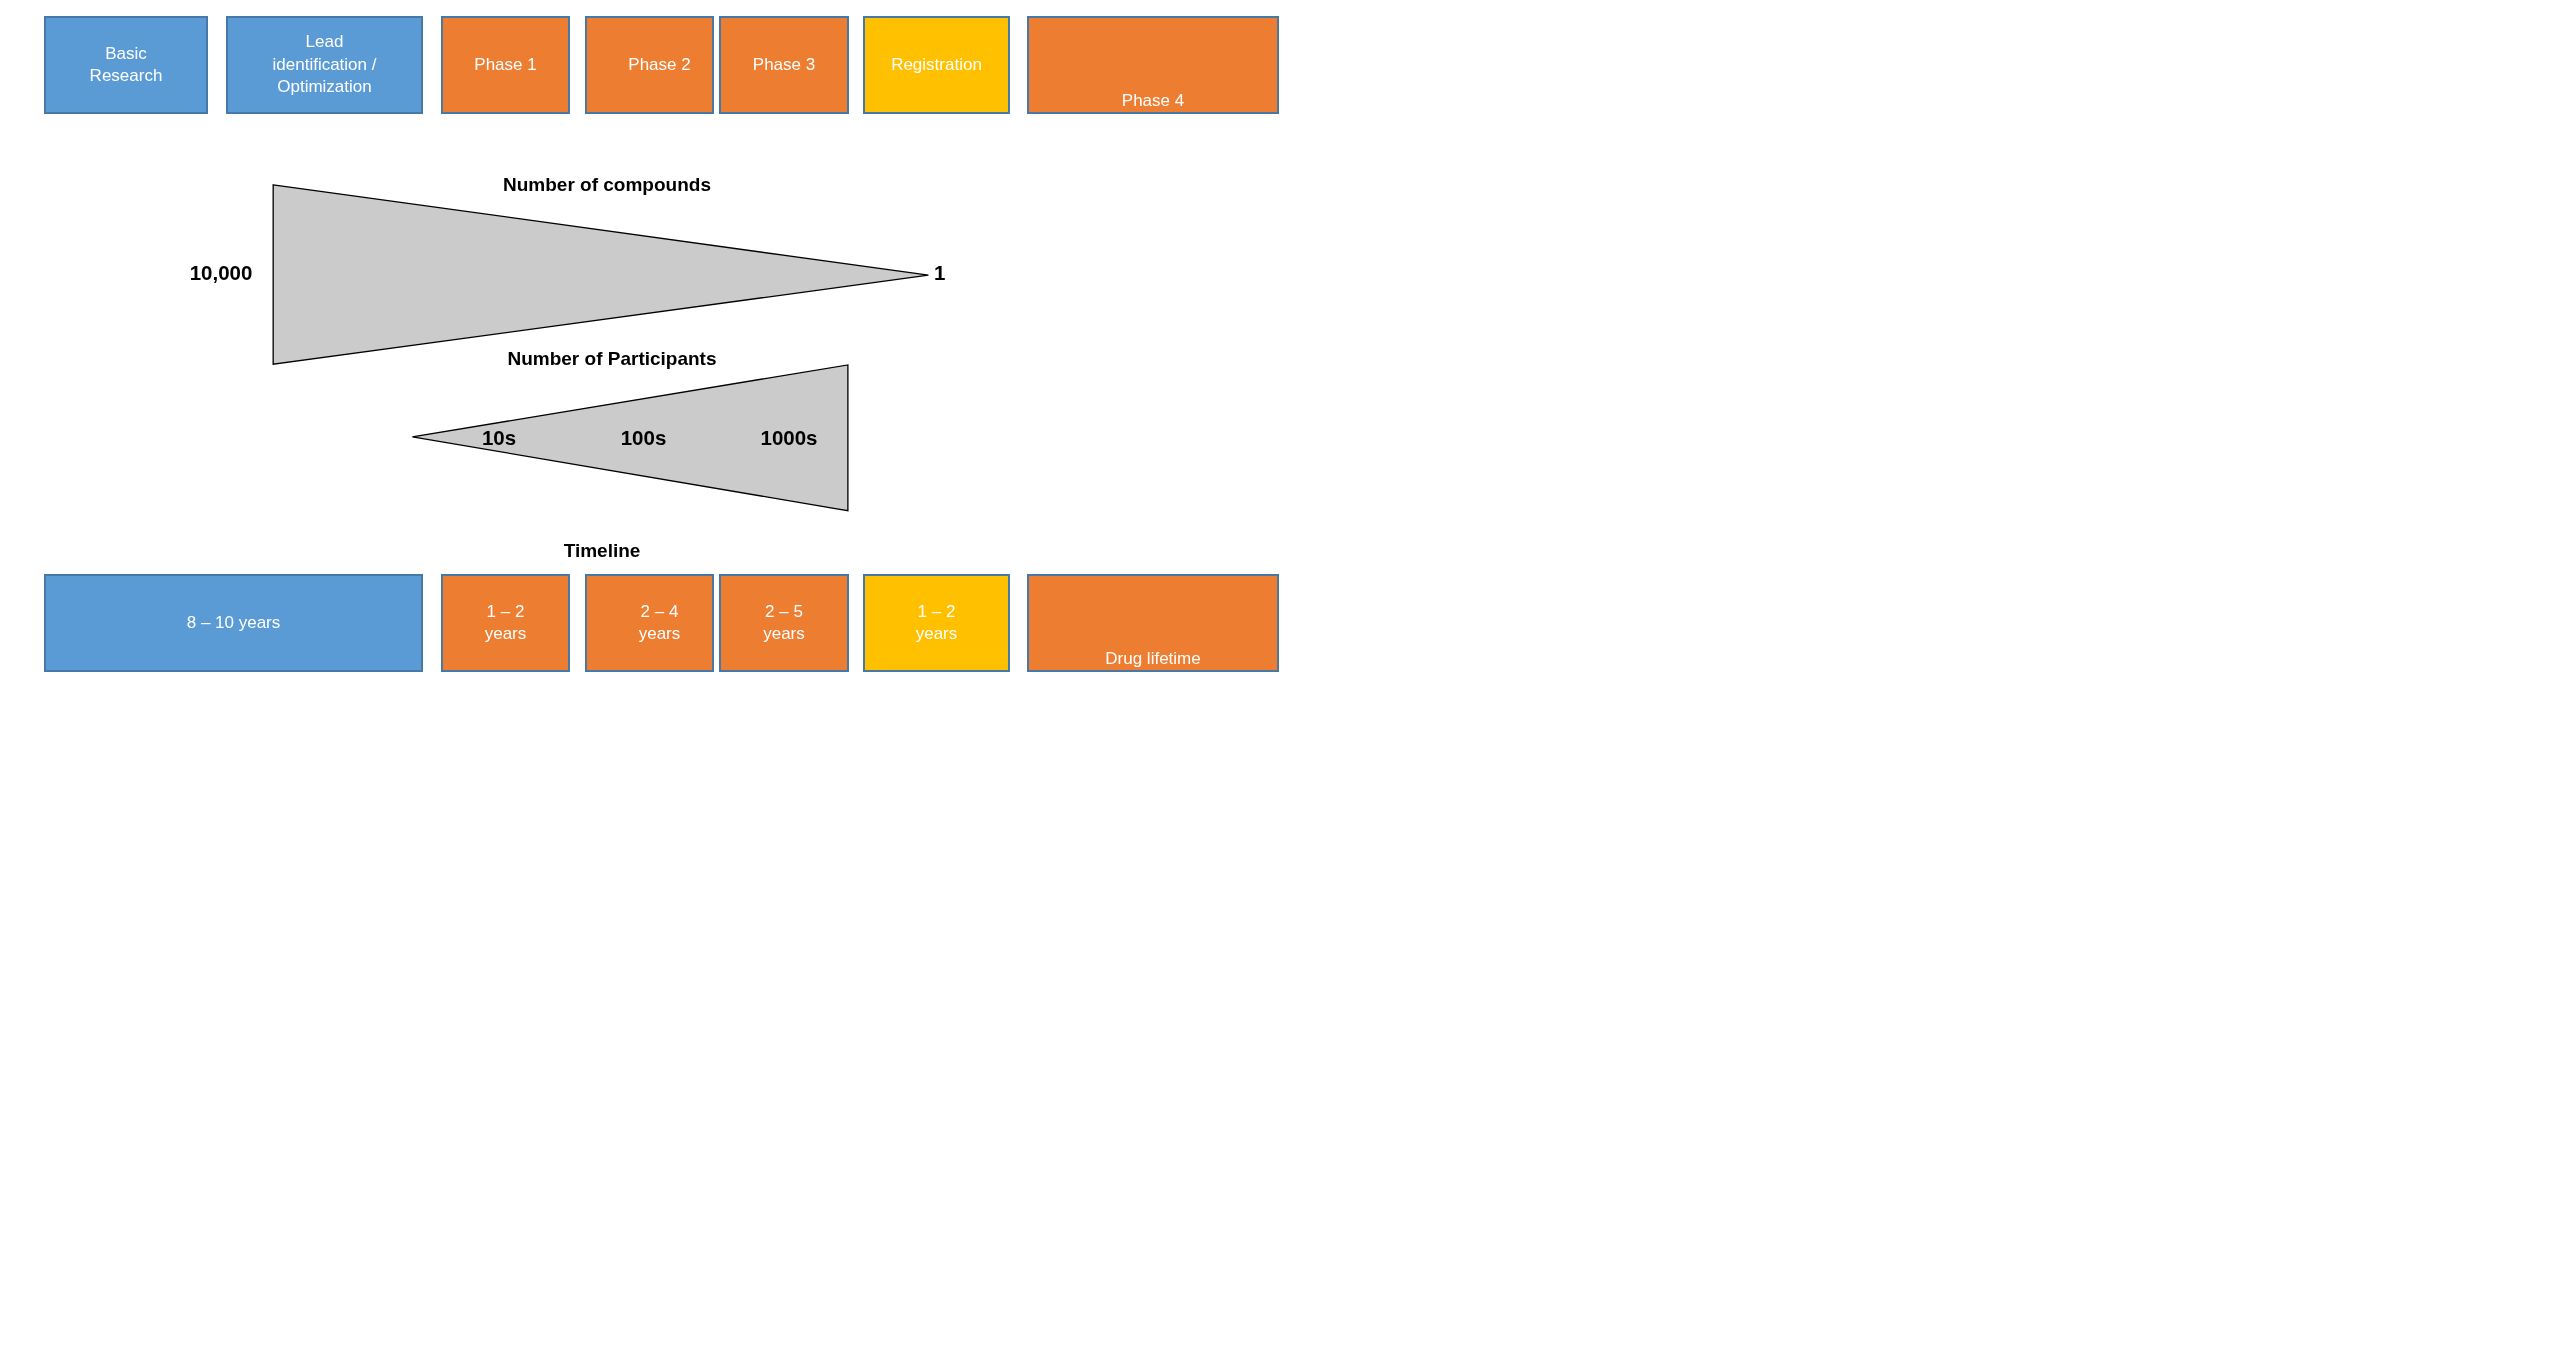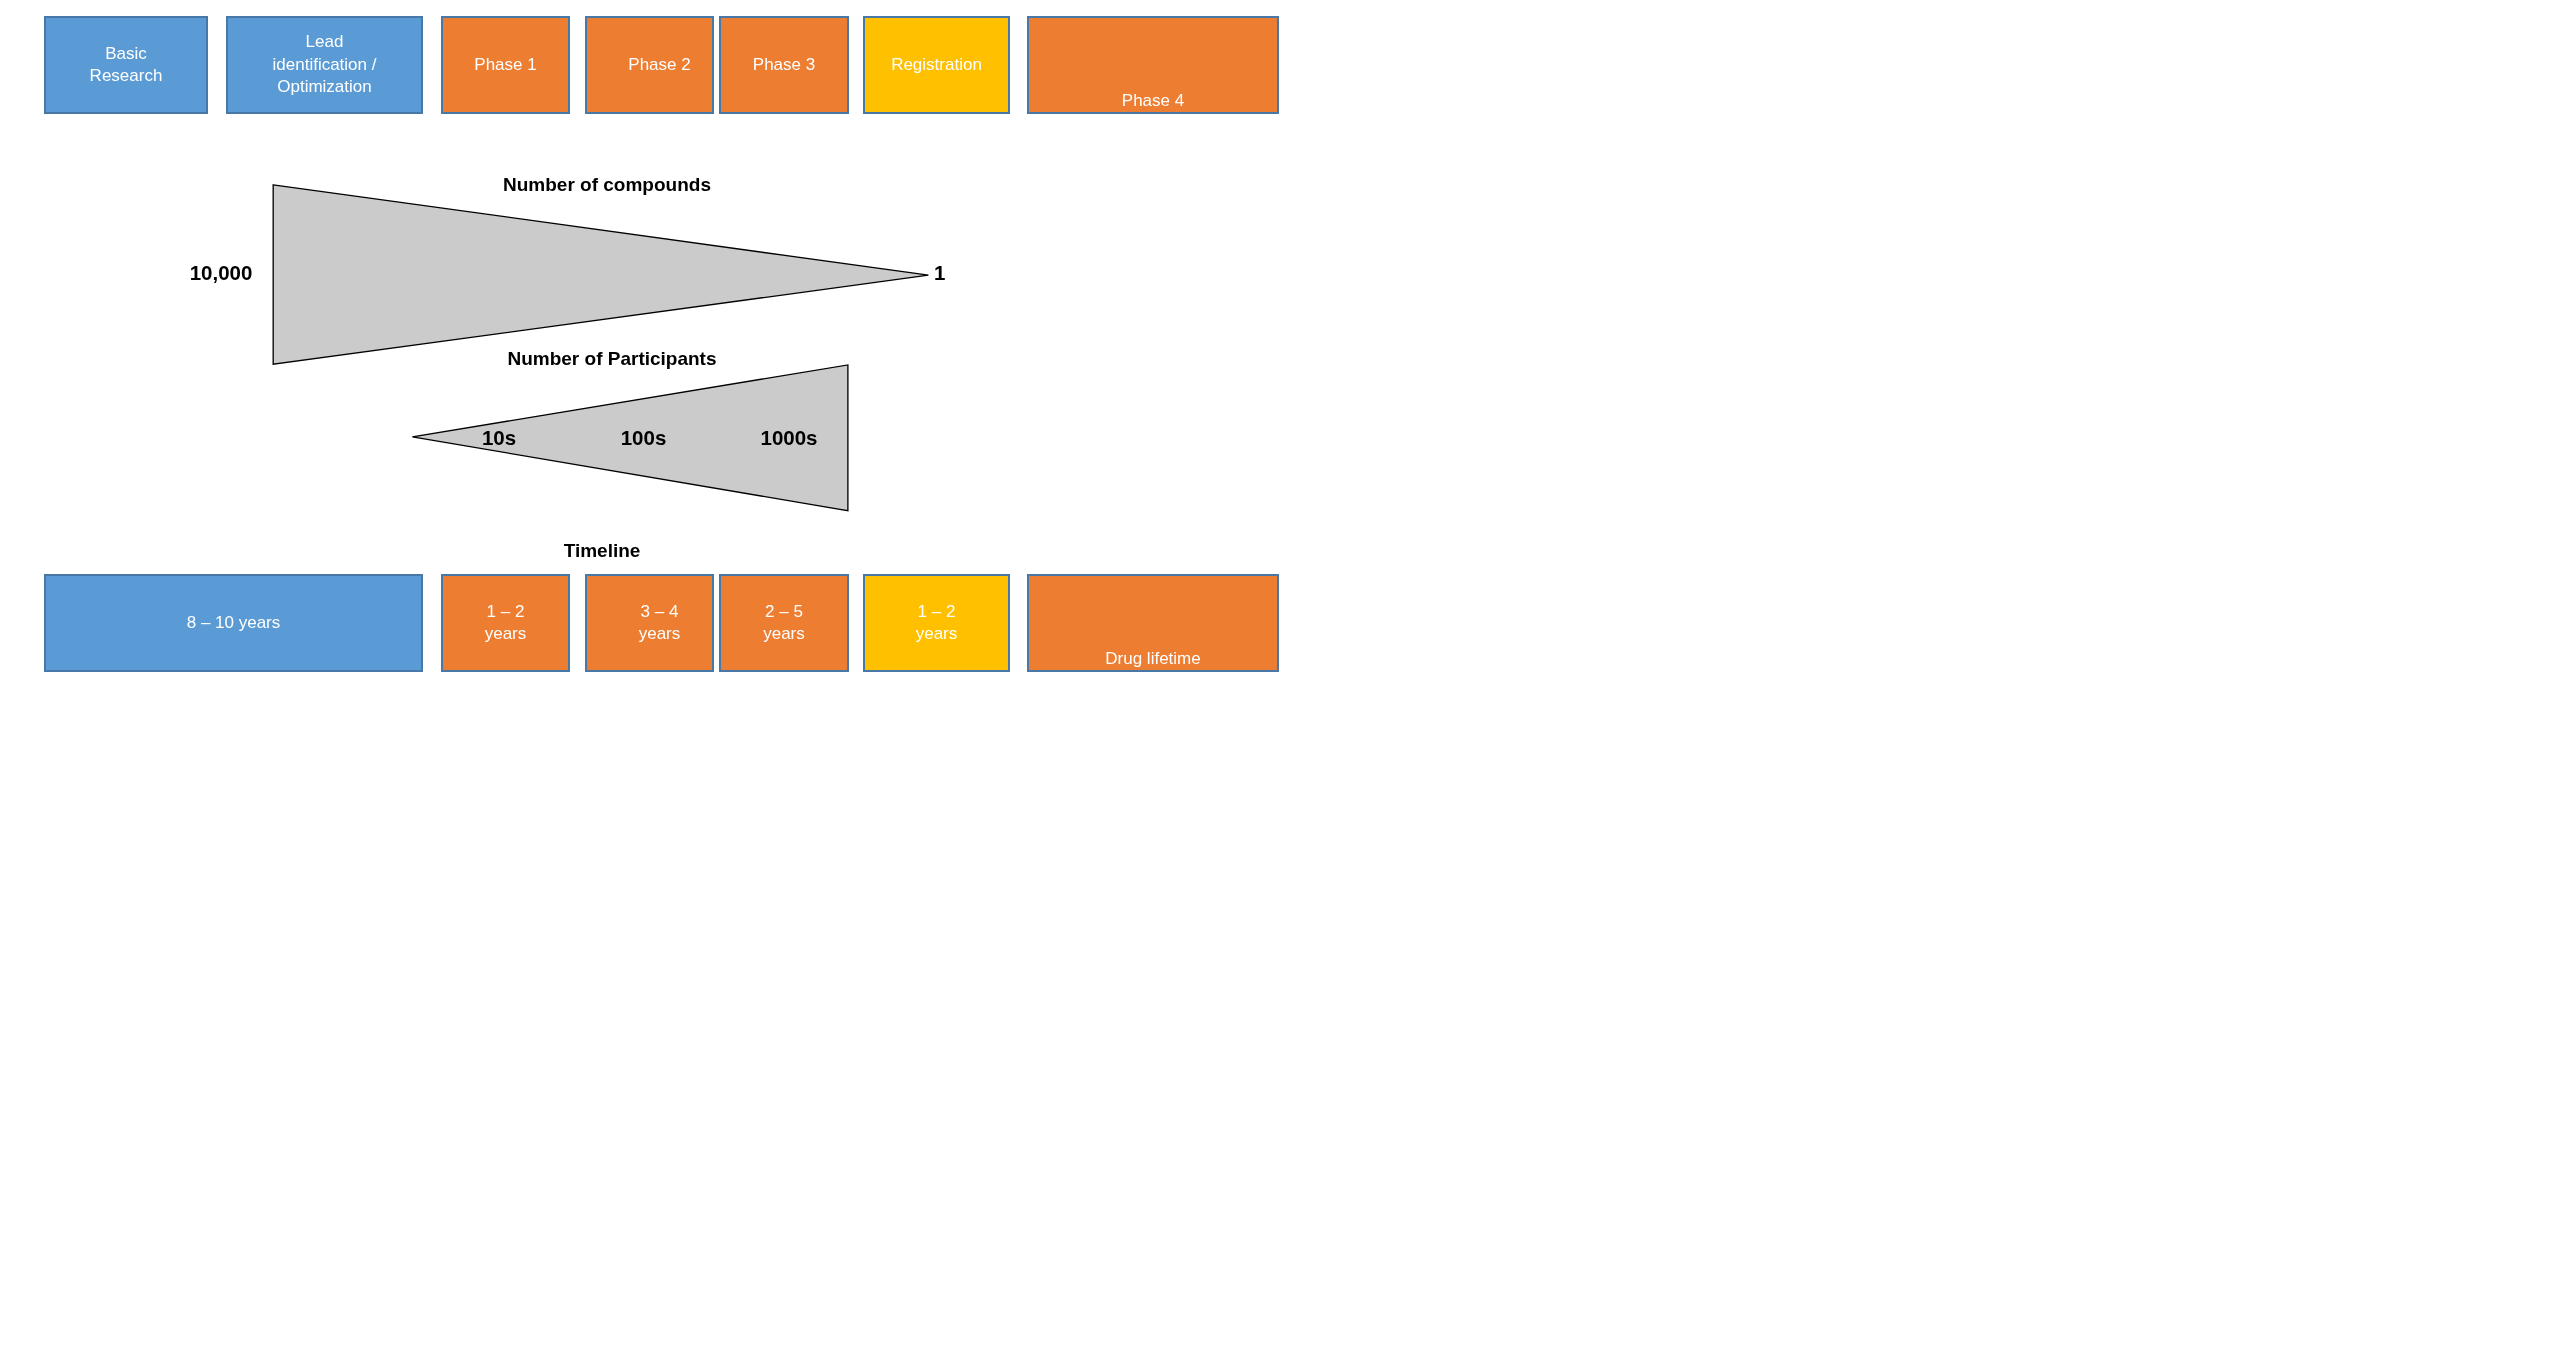--- a/index.html
+++ b/index.html
@@ -115,21 +115,21 @@
   <div class="diagram-title" style="left:536px; top:540px; width:132px;">Timeline</div>
 
   <div class="box blue row-bottom c1to2">
     <span>8 – 10 years</span>
   </div>
   <div class="box orange row-bottom c3">
     <span>1 – 2
 years</span>
   </div>
   <div class="box orange row-bottom c4">
-    <span>3 – 4
+    <span>2 – 4
 years</span>
   </div>
   <div class="box orange row-bottom c5">
     <span>2 – 5
 years</span>
   </div>
   <div class="box gold row-bottom c6">
     <span>1 – 2
 years</span>
   </div>

